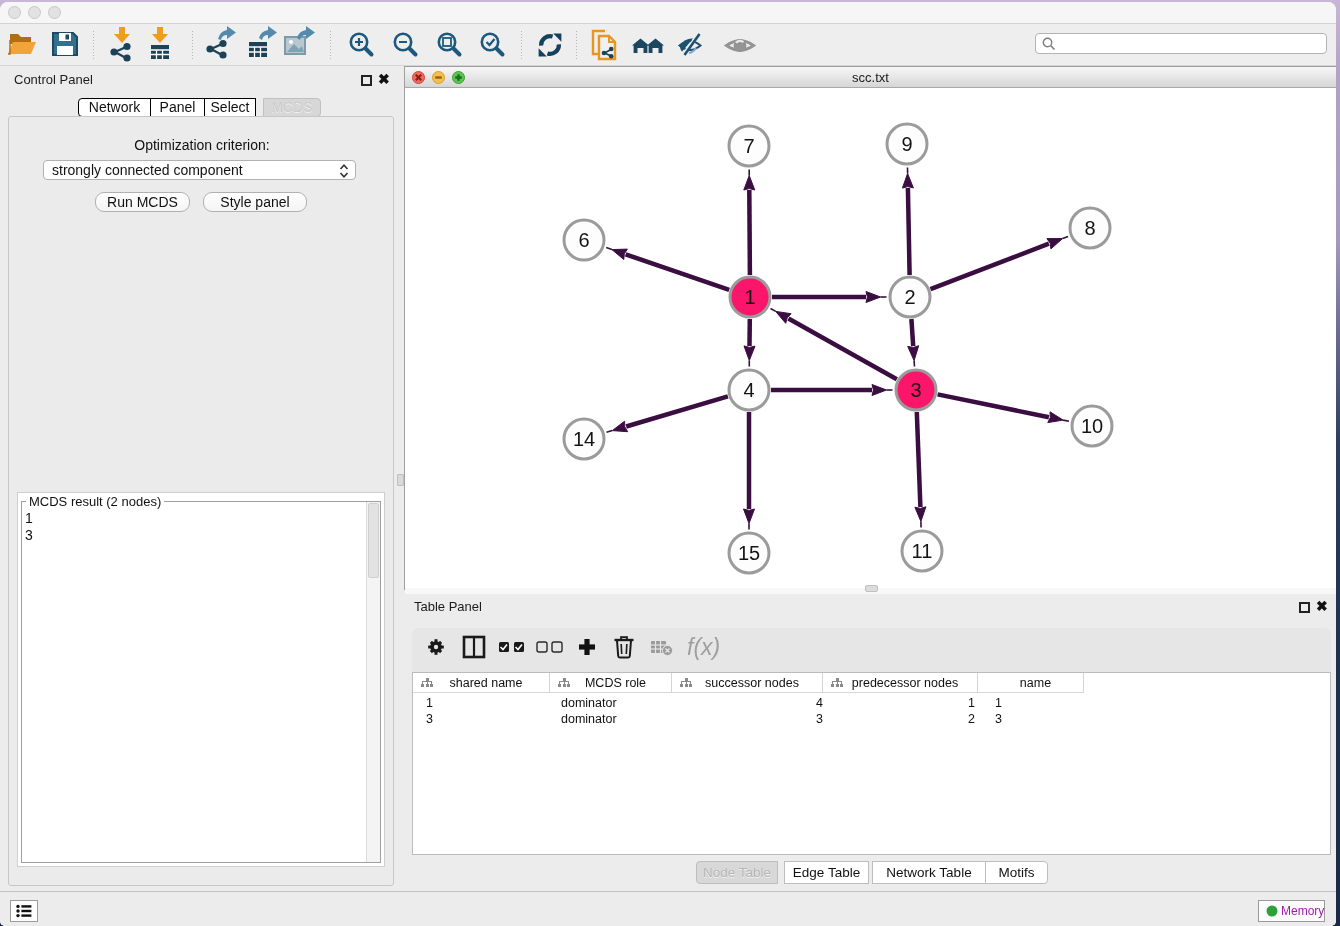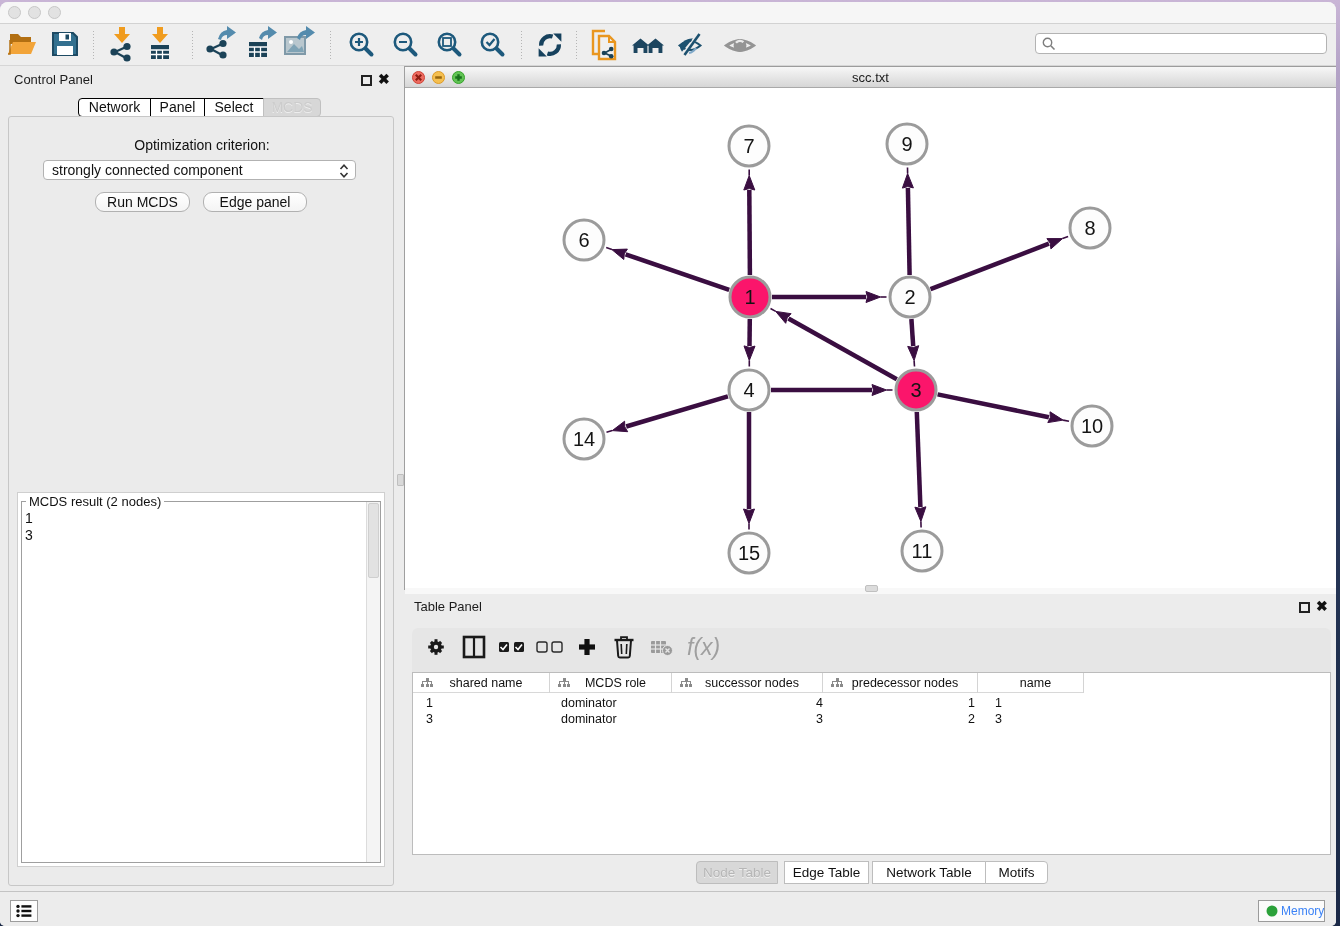--- a/index.html
+++ b/index.html
@@ -27,21 +27,21 @@
 
 .netwin { position:absolute; left:405px; top:64px; width:931px; height:528px; z-index:2; }
 .nettitle { position:absolute; left:0; top:0; width:100%; height:22px; background:linear-gradient(#f7f7f7,#d6d6d6); border-top:1px solid #9c9c9c; border-bottom:1px solid #a9a9a9; }
 .netcanvas { position:absolute; left:0; top:22px; width:100%; height:500px; background:#ffffff; }
 .light { position:absolute; top:4px; width:13px; height:13px; border-radius:50%; }
 
 .tp-area { position:absolute; left:405px; top:588px; width:931px; height:301px; background:#ececec; }
 .vdivider { position:absolute; left:404px; top:64px; width:1px; height:524px; background:#9f9f9f; }
 
 .status { position:absolute; left:0; top:889px; width:1336px; height:35px; background:#ececec; border-top:1px solid #c3c3c3; }
-.membtn { position:absolute; right:11px; top:8px; width:67px; height:22px; background:#fbfbfb; border:1px solid #9b9b9b; font-size:12px; color:#3b82f6; }
+.membtn { position:absolute; right:11px; top:8px; width:67px; height:22px; background:#fbfbfb; border:1px solid #9b9b9b; font-size:12px; color:#a21caf; }
 svg text { font-family:"Liberation Sans", sans-serif; }
 .th { position:absolute; top:0; height:20px; border-right:1px solid #d4d4d4; text-align:center; font-size:12.5px; color:#111; line-height:20px; }
 .thic { position:absolute; left:8px; top:5px; width:12px; height:10px;
   background:
     linear-gradient(#8a8a8a,#8a8a8a) 4.5px 0/3px 3px no-repeat,
     linear-gradient(#8a8a8a,#8a8a8a) 0 6px/3px 3px no-repeat,
     linear-gradient(#8a8a8a,#8a8a8a) 4.5px 6px/3px 3px no-repeat,
     linear-gradient(#8a8a8a,#8a8a8a) 9px 6px/3px 3px no-repeat,
     linear-gradient(#8a8a8a,#8a8a8a) 1px 3px/10px 1px no-repeat,
     linear-gradient(#8a8a8a,#8a8a8a) 1px 3px/1px 3px no-repeat,
@@ -208,33 +208,33 @@
     </div>
   </div>
 
   <div class="cp">
     <div class="cp-title">Control Panel</div>
     <div class="paneltn" style="left:361px; top:9px;"></div>
     <div class="panelx" style="left:378px; top:8px;">✖</div>
     <div class="tabs" style="left:78px; top:32px; width:244px; height:19px;">
       <div class="tab" style="left:0; width:73px; border-radius:4px 0 0 4px;">Network</div>
       <div class="tab" style="left:72px; width:55px;">Panel</div>
-      <div class="tab" style="left:126px; width:60px;">Select</div>
+      <div class="tab" style="left:126px; width:52px;">Select</div>
       <div class="tab" style="left:185px; width:58px; background:#d7d7d7; border-color:#c0c0c0; color:#ccc; text-shadow:0 1px 0 #eee; border-radius:0 4px 4px 0;">MCDS</div>
     </div>
     <div class="pane"></div>
     <div style="position:absolute; left:43px; top:94px; width:313px; height:20px; background:#fff; border:1px solid #b2b2b2; border-radius:4px; font-size:14px; color:#111; line-height:18px; padding-left:8px;">strongly connected component
       <svg style="position:absolute; right:6px; top:3px;" width="10" height="14" viewBox="0 0 10 14">
           <path d="M1.5 5 L5 1.2 L8.5 5" fill="none" stroke="#333" stroke-width="1.6"></path>
           <path d="M1.5 9 L5 12.8 L8.5 9" fill="none" stroke="#333" stroke-width="1.6"></path>
         </svg>
     </div>
     <div style="position:absolute; left:0; top:71px; width:404px; text-align:center; font-size:14px; color:#111;">Optimization criterion:</div>
     <div class="btn" style="left:95px; top:126px; width:95px; height:20px; line-height:18px;">Run MCDS</div>
-    <div class="btn" style="left:203px; top:126px; width:104px; height:20px; line-height:18px;">Edge panel</div>
+    <div class="btn" style="left:203px; top:126px; width:104px; height:20px; line-height:18px;">Style panel</div>
 
     <div style="position:absolute; left:17px; top:426px; width:368px; height:375px; background:#ffffff; border:1px solid #cfcfcf;">
       <div style="position:absolute; left:3px; top:8px; right:3px; bottom:3px; border:1px solid #9f9f9f;"></div>
       <div style="position:absolute; left:8px; top:1px; font-size:13px; color:#111; background:#fff; padding:0 3px;">MCDS result (2 nodes)</div>
       <div style="position:absolute; left:7px; top:17px; font-size:14px; color:#111; line-height:16.5px;">1<br>3</div>
       <div style="position:absolute; right:4px; top:9px; width:14px; bottom:4px; background:#f4f4f4; border-left:1px solid #dcdcdc;">
         <div style="position:absolute; left:1px; top:1px; width:11px; height:75px; background:#e2e2e2; border:1px solid #cfcfcf; border-radius:2px;"></div>
       </div>
     </div>
   </div>

